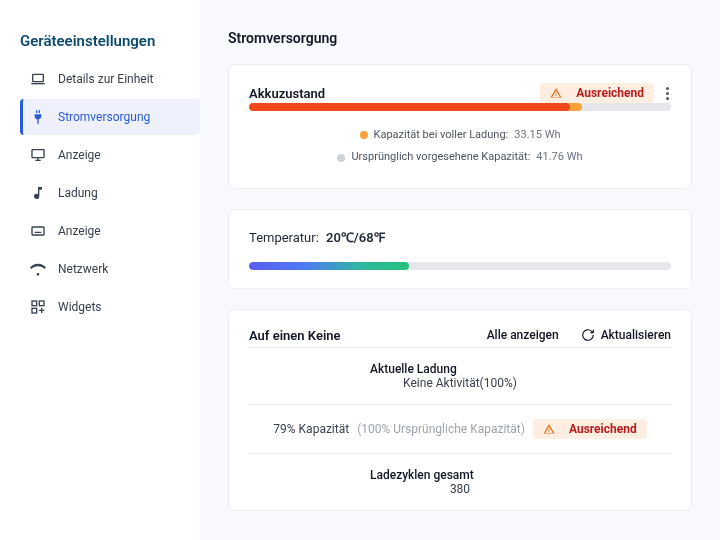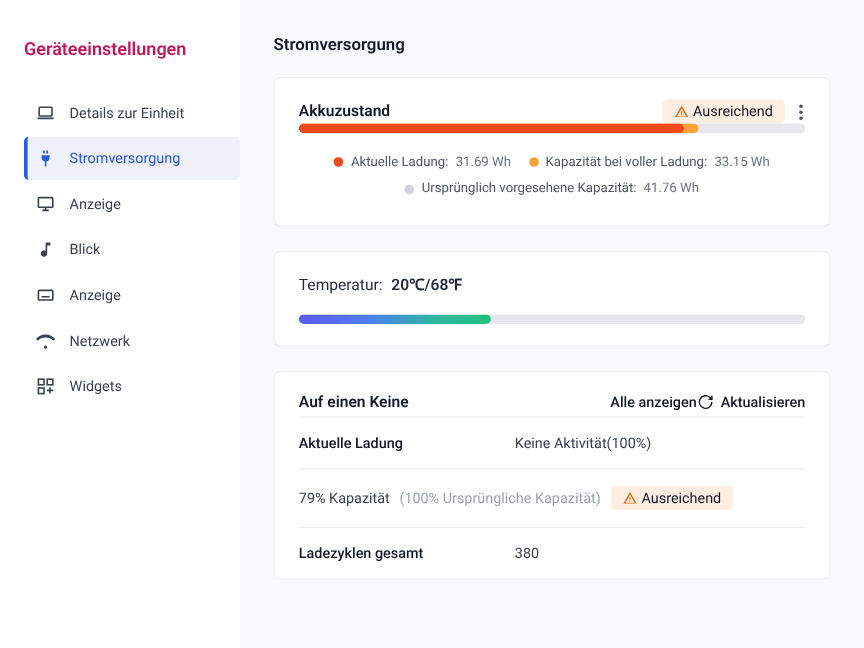--- a/index.html
+++ b/index.html
@@ -14,22 +14,22 @@
   }
   .app { display: flex; height: 100%; }
   .sidebar {
     width: 200px;
     padding: 32px 0 0 20px;
     background: #fff;
   }
   .sidebar h1 {
     font-size: 15px;
     font-weight: 600;
-    margin-bottom: 26px;
-    color: #be185d;
+    margin-bottom: 11px;
+    color: #0c4a6e;
   }
   .nav { list-style: none; }
   .nav li {
     display: flex;
     align-items: center;
     gap: 12px;
     padding: 10px 10px;
     margin: 2px 0;
     border-radius: 4px;
     cursor: pointer;
@@ -75,27 +75,27 @@
     justify-content: space-between;
   }
   .card-title {
     font-size: 13px;
     font-weight: 600;
     color: #111827;
   }
   .badge {
     display: inline-flex;
     align-items: center;
-    gap: 4px;
+    gap: 14px;
     background: #fdeee1;
-    color: #0f172a;
+    color: #b91c1c;
     padding: 3px 10px;
     border-radius: 4px;
     font-size: 12px;
-    font-weight: 400;
+    font-weight: 700;
   }
   .badge svg { width: 12px; height: 12px; }
   .more-dots {
     display: inline-flex;
     flex-direction: column;
     gap: 2px;
     margin-left: 10px;
     cursor: pointer;
     padding: 2px;
   }
@@ -148,32 +148,33 @@
     width: 38%;
     background: linear-gradient(90deg, #5b5bf0 0%, #4f7cf0 35%, #2fb6a0 70%, #23c07d 100%);
     border-radius: 4px;
   }
   .glance-head {
     display: flex;
     align-items: center;
     justify-content: space-between;
     margin-bottom: 4px;
   }
-  .glance-actions { display: flex; align-items: flex-end; }
+  .glance-actions { display: flex; gap: 22px; align-items: flex-end; }
   .glance-actions .act {
     display: inline-flex; align-items: center; gap: 6px;
     font-size: 12px; font-weight: 500; color: #111827; cursor: pointer;
   }
   .glance-actions svg { width: 14px; height: 14px; }
   .kv-row {
     display: flex;
     align-items: center;
     padding: 14px 0;
     border-top: 1px solid #eee;
     font-size: 12px;
+    flex-direction: column;
   }
   .kv-row:first-of-type { border-top: 1px solid #eee; margin-top: 12px; }
   .kv-label { width: 180px; color: #111827; font-weight: 500; }
   .kv-val { flex: 1; color: #374151; display: flex; align-items: center; gap: 8px; }
   .muted { color: #9ca3af; }
   .glance-card { padding-bottom: 0; }
 </style>
 </head>
 <body>
 
@@ -206,21 +207,21 @@
             </svg>
         </span>
         <span>Anzeige</span>
       </li>
       <li>
         <span class="ic">
           <svg viewBox="0 0 24 24" fill="currentColor">
               <path d="M12 3v10.55A4 4 0 1 0 14 17V7h4V3h-6z"></path>
             </svg>
         </span>
-        <span>Blick</span>
+        <span>Ladung</span>
       </li>
       <li>
         <span class="ic">
           <svg viewBox="0 0 24 24" fill="none" stroke="currentColor" stroke-width="2">
               <rect x="3" y="6" width="18" height="12" rx="1"></rect>
               <path d="M7 10h.01M11 10h.01M15 10h.01M7 14h10"></path>
             </svg>
         </span>
         <span>Anzeige</span>
       </li>
@@ -264,25 +265,20 @@
               <span></span>
               <span></span>
             </span>
         </div>
       </div>
       <div class="batt-bar">
         <div class="batt-fill-orange"></div>
         <div class="batt-fill-red"></div>
       </div>
       <div class="legend">
-        <span class="legend-item">
-            <span class="dot red"></span>
-            <span>Aktuelle Ladung:</span> 
-            <span class="legend-val">31.69 Wh</span>
-          </span>
         <span class="legend-item">
             <span class="dot orange"></span>
             <span>Kapazität bei voller Ladung:</span> 
             <span class="legend-val">33.15 Wh</span>
           </span>
         <br>
         <span class="legend-item">
             <span class="dot grey"></span>
             <span>Ursprünglich vorgesehene Kapazität:</span> 
             <span class="legend-val">41.76 Wh</span>

